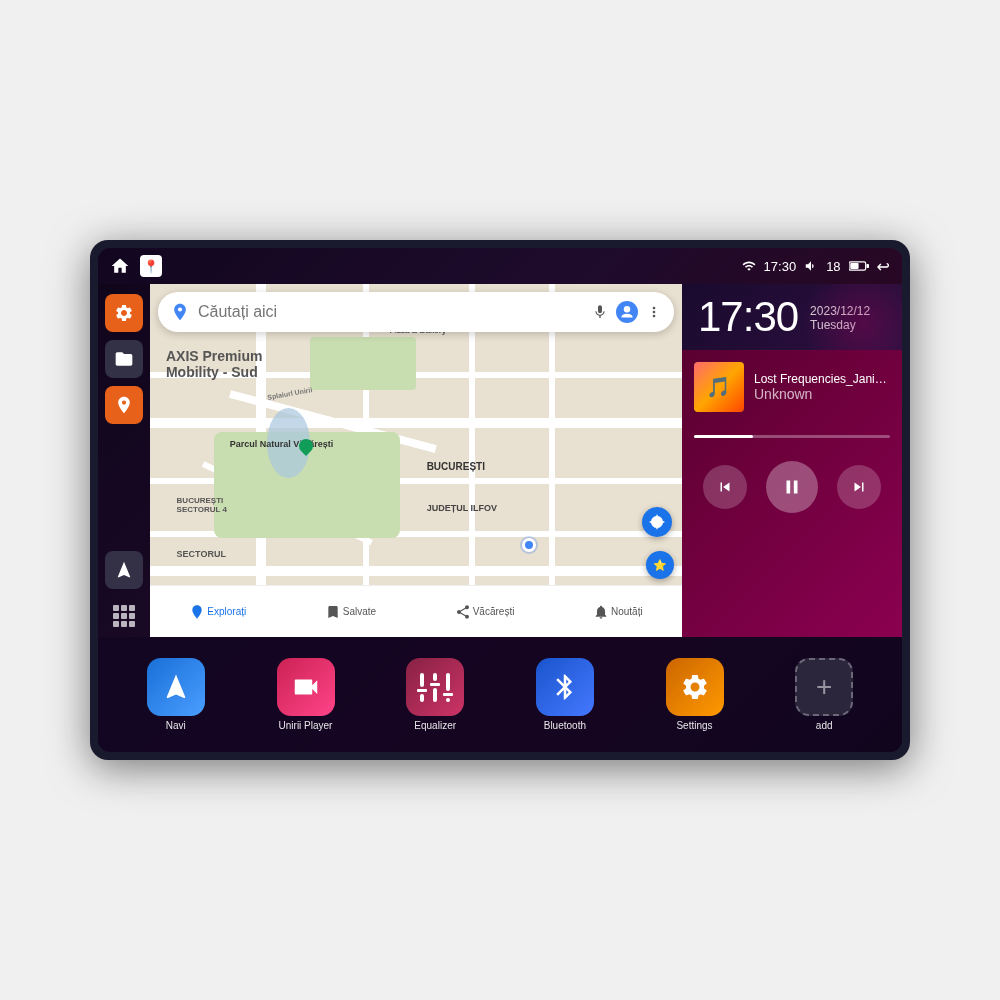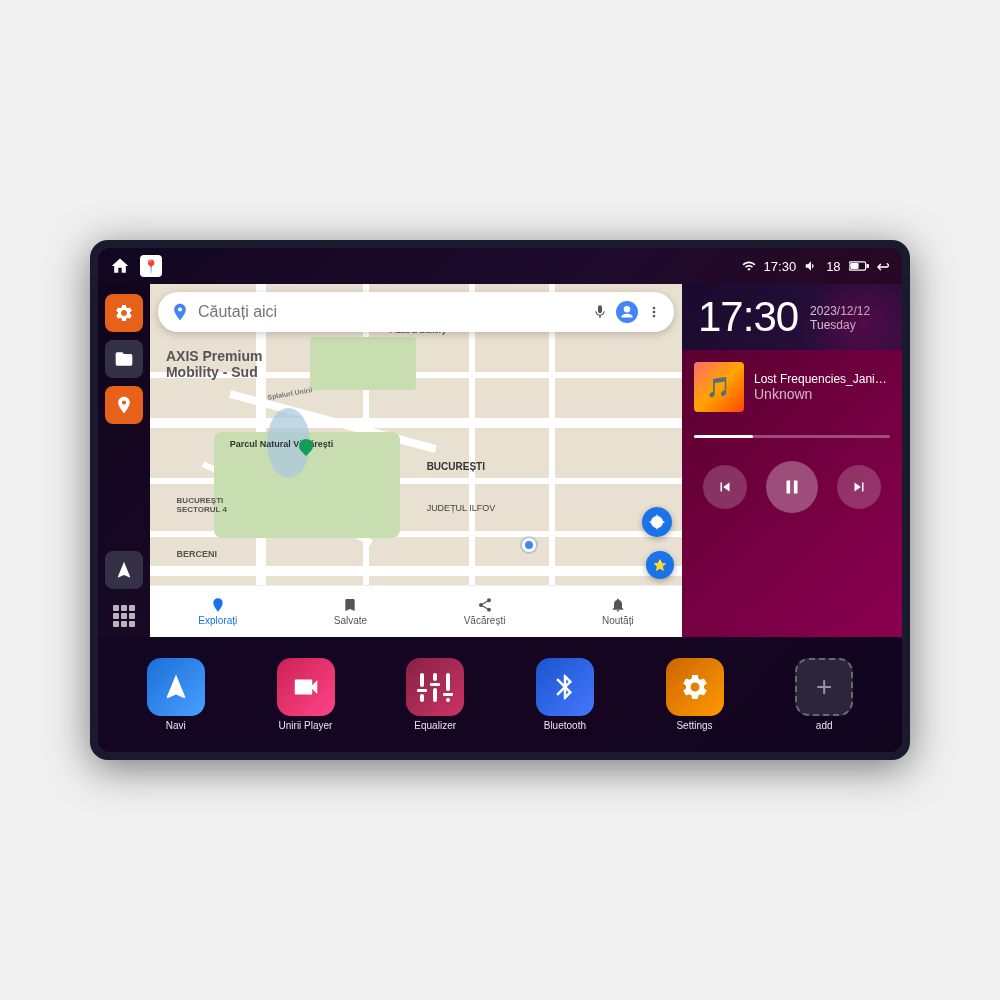--- a/index.html
+++ b/index.html
@@ -168,21 +168,21 @@
       height: 52px;
       background: white;
       display: flex;
       align-items: center;
       justify-content: space-around;
       border-top: 1px solid #eee;
     }
 
     .map-tab {
       display: flex;
-      flex-direction: column;
+      flex-direction: row;
       align-items: center;
       gap: 2px;
       font-size: 10px;
       color: #555;
       cursor: pointer;
     }
 
     .map-tab.active { color: #1a73e8; }
 
     
@@ -523,22 +523,22 @@
 
           <div class="water" style="top:35%;left:22%;width:8%;height:20%;border-radius:50%;opacity:0.7;"></div>
 
           <div class="map-label" style="top:18%;left:3%;font-size:14px;color:#555;">AXIS Premium<br>Mobility - Sud</div>
           <div class="map-label" style="top:12%;left:45%;font-size:8px;color:#555;">Pizza &amp; Bakery</div>
           <div class="map-label" style="top:10%;left:70%;font-size:8px;color:#555;">TRAPELULUI</div>
           <div class="map-label" style="top:30%;left:22%;font-size:7px;color:#777;transform:rotate(-10deg);">Splaiurl Unirii</div>
           <div class="map-label" style="top:44%;left:15%;font-size:9px;color:#333;font-weight:bold;">Parcul Natural Văcărești</div>
           <div class="map-label" style="top:50%;left:52%;font-size:10px;color:#333;font-weight:bold;">BUCUREȘTI</div>
           <div class="map-label" style="top:60%;left:5%;font-size:8px;color:#555;">BUCUREȘTI<br>SECTORUL 4</div>
-          <div class="map-label" style="top:62%;left:52%;font-size:9px;color:#444;font-weight:normal;">JUDEȚUL ILFOV</div>
-          <div class="map-label" style="top:75%;left:5%;font-size:9px;color:#555;font-weight:bold;">BERCENI</div>
+          <div class="map-label" style="top:62%;left:52%;font-size:9px;color:#444;font-weight:bold;">JUDEȚUL ILFOV</div>
+          <div class="map-label" style="top:75%;left:5%;font-size:9px;color:#555;font-weight:bold;">SECTORUL</div>
           <div class="map-label" style="top:88%;left:5%;font-size:8px;color:#888;">Google</div>
 
           <div style="position:absolute;top:44%;left:28%;width:14px;height:14px;background:#0f9d58;border-radius:50% 50% 50% 0;transform:rotate(-45deg);"></div>
 
           <div style="position:absolute;top:72%;left:70%;width:14px;height:14px;background:#4285f4;border-radius:50%;border:3px solid white;box-shadow:0 0 0 2px rgba(66,133,244,0.3);"></div>
         </div>
 
         <div class="map-current-loc" style="position:absolute;right:10px;bottom:100px;">
           <svg width="16" height="16" viewBox="0 0 24 24" fill="white">
             <path d="M12 8c-2.21 0-4 1.79-4 4s1.79 4 4 4 4-1.79 4-4-1.79-4-4-4zm8.94 3c-.46-4.17-3.77-7.48-7.94-7.94V1h-2v2.06C6.83 3.52 3.52 6.83 3.06 11H1v2h2.06c.46 4.17 3.77 7.48 7.94 7.94V23h2v-2.06c4.17-.46 7.48-3.77 7.94-7.94H23v-2h-2.06z"></path>

